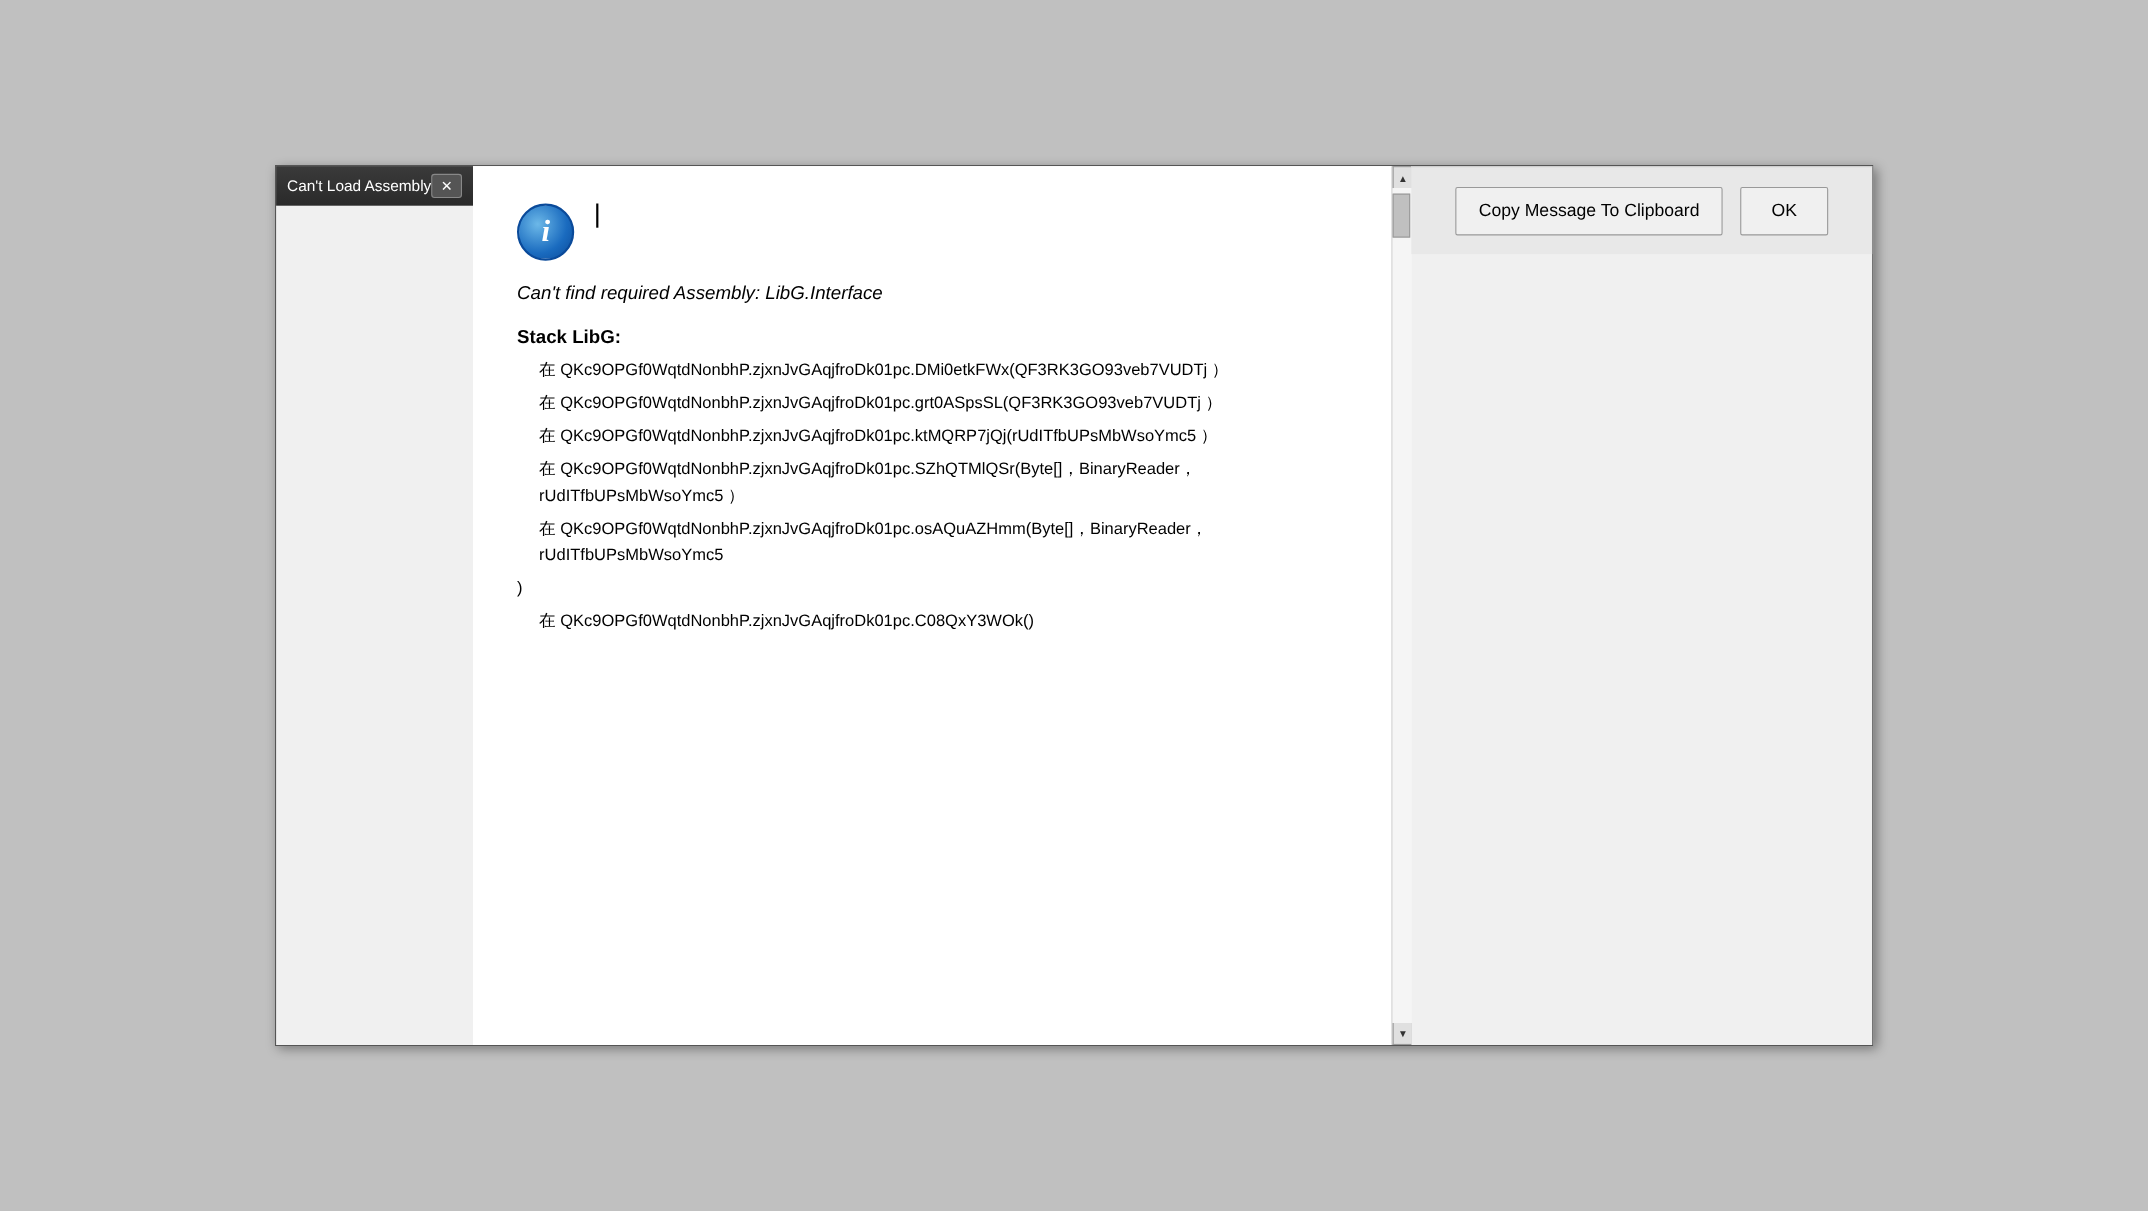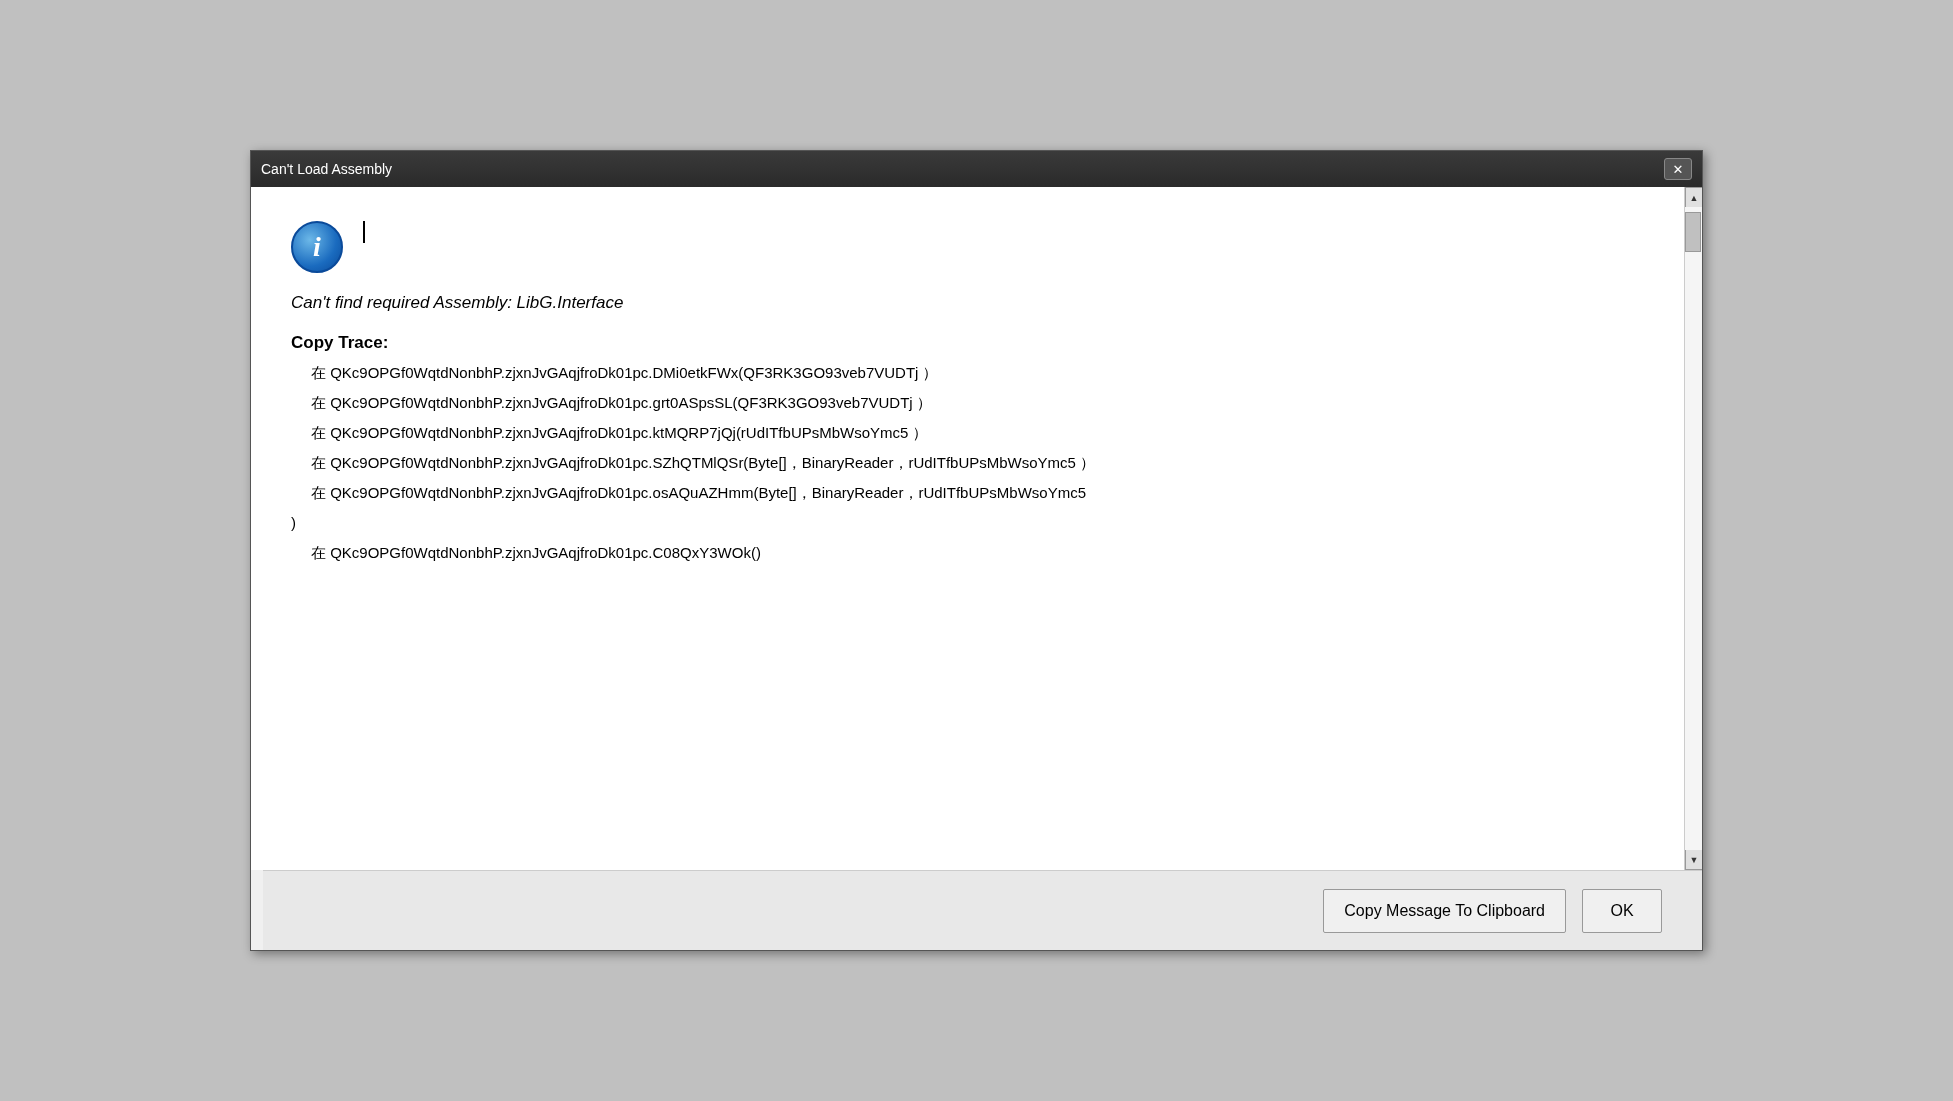--- a/index.html
+++ b/index.html
@@ -17,21 +17,20 @@
       justify-content: center;
       font-family: 'Segoe UI', Arial, sans-serif;
     }
 
     .dialog-window {
       width: 1453px;
       height: 801px;
       background: #f0f0f0;
       border: 1px solid #555;
       display: flex;
-      flex-direction: column;
       box-shadow: 3px 3px 10px rgba(0,0,0,0.4);
     }
 
     .title-bar {
       background: linear-gradient(to bottom, #3a3a3a, #2a2a2a);
       color: #ffffff;
       padding: 6px 10px;
       display: flex;
       align-items: center;
       justify-content: space-between;
@@ -234,21 +233,20 @@
     .dialog-footer {
       height: 80px;
       background: #e8e8e8;
       border-top: 1px solid #ccc;
       display: flex;
       align-items: center;
       justify-content: flex-end;
       padding: 0 40px;
       gap: 16px;
       flex-shrink: 0;
-      margin-left: 12px;
     }
 
     .footer-button {
       height: 44px;
       min-width: 130px;
       padding: 0 20px;
       background: #f0f0f0;
       border: 1px solid #999;
       border-radius: 2px;
       font-size: 16px;
@@ -283,21 +281,21 @@
               <span class="info-icon-letter">i</span>
             </div>
           </div>
           <div>
             <span class="cursor-line"></span>
           </div>
         </div>
 
         <div class="section-text">Can't find required Assembly: LibG.Interface</div>
 
-        <div class="section-label">Copy Trace:</div>
+        <div class="section-label">Stack LibG:</div>
 
         <div class="stack-trace-item">在 QKc9OPGf0WqtdNonbhP.zjxnJvGAqjfroDk01pc.DMi0etkFWx(QF3RK3GO93veb7VUDTj ）</div>
         <div class="stack-trace-item">在 QKc9OPGf0WqtdNonbhP.zjxnJvGAqjfroDk01pc.grt0ASpsSL(QF3RK3GO93veb7VUDTj ）</div>
         <div class="stack-trace-item">在 QKc9OPGf0WqtdNonbhP.zjxnJvGAqjfroDk01pc.ktMQRP7jQj(rUdITfbUPsMbWsoYmc5 ）</div>
         <div class="stack-trace-item">在 QKc9OPGf0WqtdNonbhP.zjxnJvGAqjfroDk01pc.SZhQTMlQSr(Byte[]，BinaryReader，rUdITfbUPsMbWsoYmc5 ）</div>
         <div class="stack-trace-item">在 QKc9OPGf0WqtdNonbhP.zjxnJvGAqjfroDk01pc.osAQuAZHmm(Byte[]，BinaryReader，rUdITfbUPsMbWsoYmc5</div>
         <div class="stack-trace-continuation">)</div>
         <div class="stack-trace-item">在 QKc9OPGf0WqtdNonbhP.zjxnJvGAqjfroDk01pc.C08QxY3WOk()</div>
       </div>
     </div>

